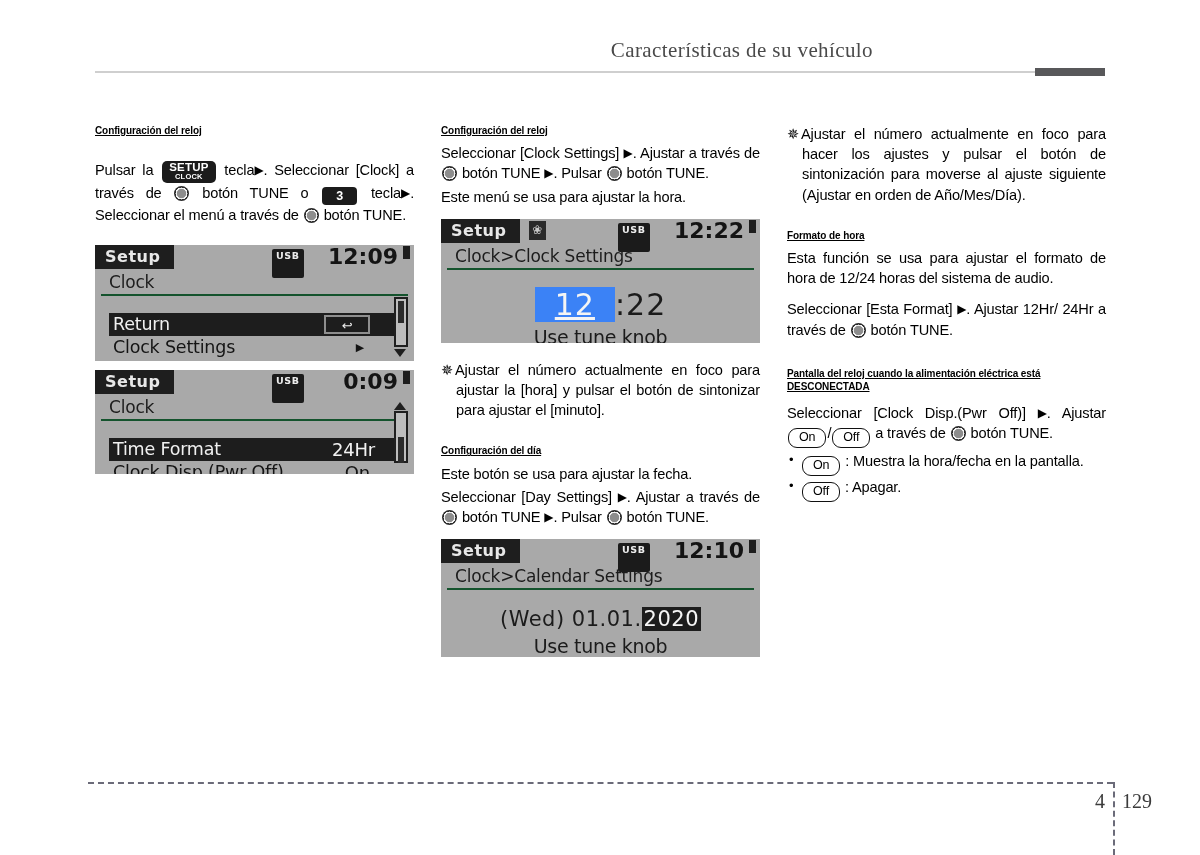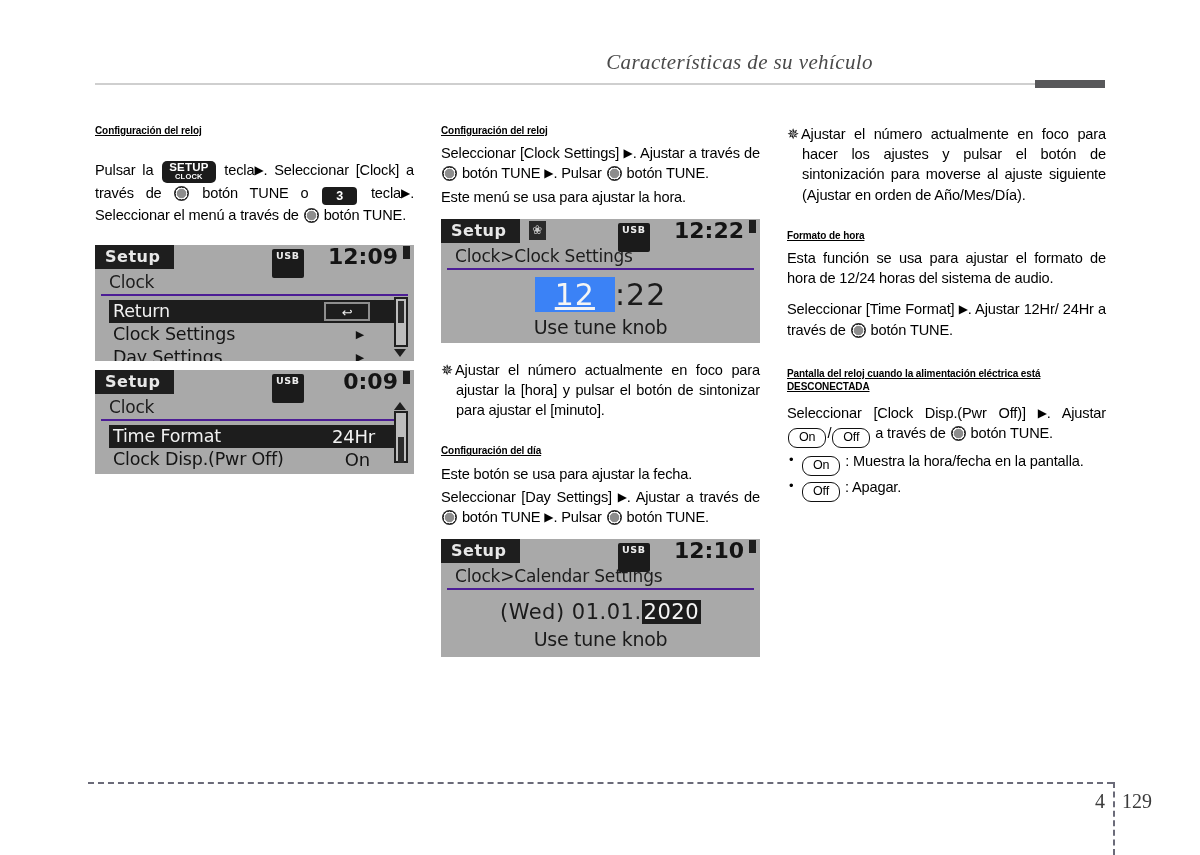--- a/index.html
+++ b/index.html
@@ -9,21 +9,21 @@
     width:1200px; height:855px;
     background:#ffffff;
     font-family:"Liberation Sans", sans-serif;
     color:#000;
     position:relative;
     overflow:hidden;
   }
 
   
   .header {
-    position:absolute; left:0; top:12px; width:968px; height:80px;font-style:italic;
+    position:absolute; left:0; top:0; width:968px; height:80px;
   }
   .header-title {
     position:absolute; right:95px; top:38px;
     font-family:"Liberation Serif", serif;
     font-size:21px; color:#4a4a4a; letter-spacing:.4px;
     white-space:nowrap;
   }
   .header-rule-light {
     position:absolute; left:95px; top:71px; width:940px; height:2px;
     background:#cfcfcf;
@@ -118,21 +118,21 @@
   }
   .lcd-clock {
     position:absolute; top:-1px; right:16px;
     font-size:22px; font-weight:bold; color:#141414; letter-spacing:0px;
   }
   .lcd-corner {
     position:absolute; top:1px; right:4px; width:7px; height:13px; background:#1d1d1d;
   }
   .lcd-path {
     font-size:17px; color:#1c1c1c; padding:1px 0 2px 8px;
-    border-bottom:2px solid #4c1d95; margin:0 6px 4px 6px; letter-spacing:-.2px;
+    border-bottom:2px solid #14532d; margin:0 6px 17px 6px; letter-spacing:-.2px;
   }
   .lcd-row {
     position:relative; height:23px; margin:0 14px; padding-left:4px;
     font-size:17.5px; color:#141414; letter-spacing:-.2px; line-height:23px;
   }
   .lcd-row.sel { background:#1d1d1d; color:#f0f0f0; }
   .lcd-row .rowval {
     position:absolute; right:30px; top:0; font-size:18px;
   }
   .lcd-row .rowval.boxed {
@@ -334,21 +334,21 @@
   <p class="note">
     <span class="aster">✵</span><span>Ajustar el número actualmente en foco para hacer los ajustes y pulsar el botón de sintonización para moverse al ajuste siguiente (Ajustar en orden de Año/Mes/Día).</span>
   </p>
 
   <div class="gap-lg"></div>
 
   <h2 class="sec">Formato de hora</h2>
   <p class="body">Esta función se usa para ajustar el formato de hora de 12/24 horas del sistema de audio.</p>
   <div style="height:8px;"></div>
   <p class="body">
-    <span>Seleccionar [Time Format]</span>
+    <span>Seleccionar [Esta Format]</span>
     <span class="arrow">▶</span><span>. Ajustar 12Hr/ 24Hr a través de</span>
     <span class="knob"></span>
     <span>botón TUNE.</span>
   </p>
 
   <div class="gap-lg"></div>
 
   <h2 class="sec">Pantalla del reloj cuando la alimentación eléctrica está DESCONECTADA</h2>
   <div style="height:4px;"></div>
   <p class="body">

